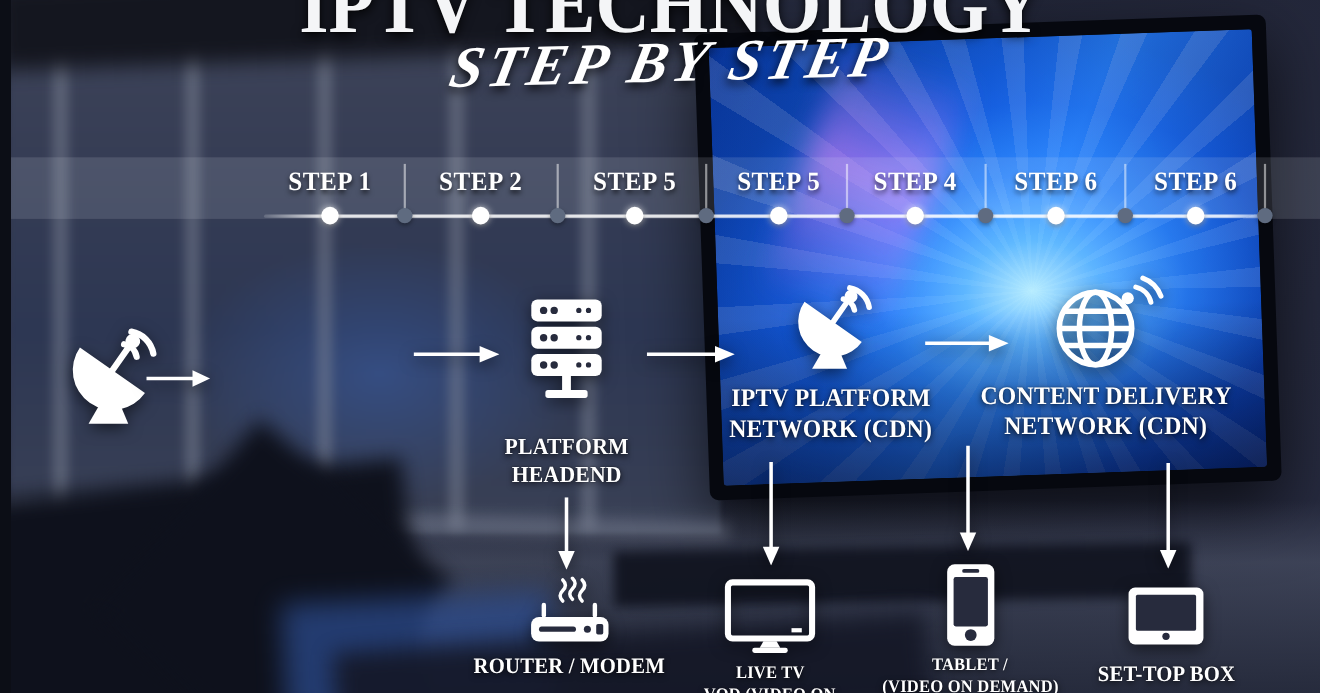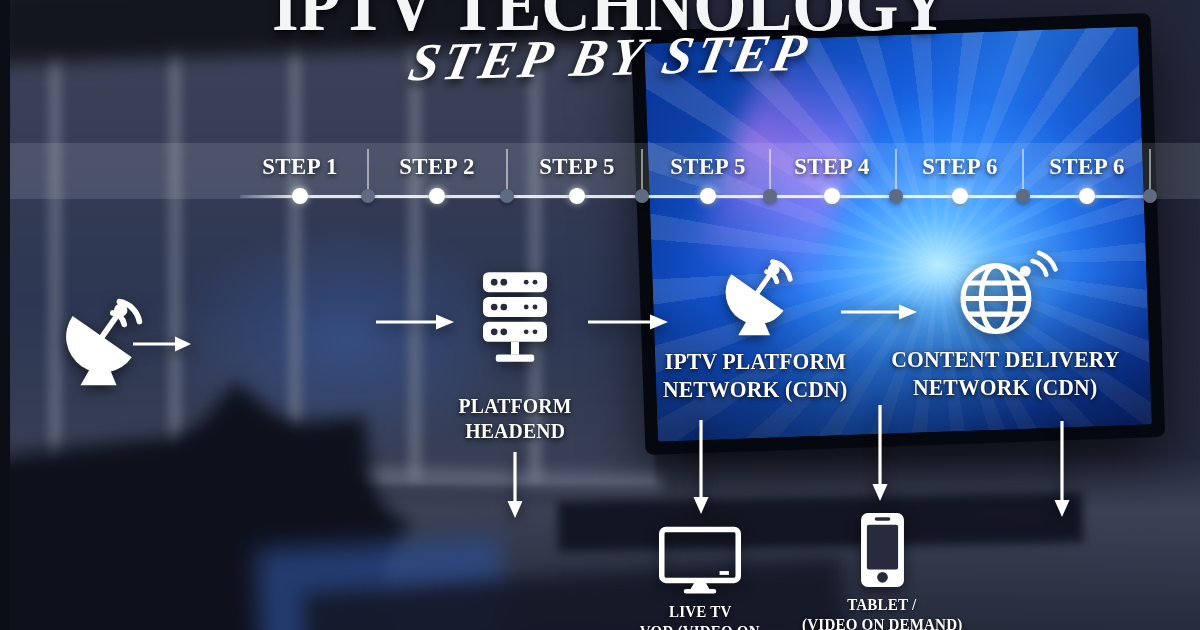--- a/index.html
+++ b/index.html
@@ -235,20 +235,34 @@
       <line class="gst" x1="17" y1="36" x2="79" y2="36"></line>
       <line class="gst" x1="17" y1="70" x2="79" y2="70"></line>
       <circle class="wht" cx="80" cy="23" r="6"></circle>
       <path class="gst2" d="M88 12 a20 20 0 0 1 15 15"></path>
       <path class="gst2" d="M95 3 a30 30 0 0 1 18 18"></path>
     </svg>
     <div class="lbl fs23 mt8">CONTENT DELIVERY</div>
     <div class="lbl fs23">NETWORK (CDN)</div>
   </div>
 
+  <div class="node" style="left:438px;top:524px;width:140px">
+    <svg class="icon shadowed" width="82" height="64" viewBox="0 0 100 80">
+      <path class="rst" d="M42 4 q6 6 0 12 q-6 6 0 12"></path>
+      <path class="rst" d="M53 2 q6 6 0 12 q-6 6 0 12"></path>
+      <path class="rst" d="M64 4 q6 6 0 12 q-6 6 0 12"></path>
+      <rect class="wht" x="18" y="30" width="5" height="17" rx="2.5"></rect>
+      <rect class="wht" x="76" y="30" width="5" height="17" rx="2.5"></rect>
+      <rect class="wht" x="6" y="46" width="88" height="28" rx="9"></rect>
+      <rect class="cut" x="15" y="57" width="42" height="6" rx="3"></rect>
+      <circle class="cut" cx="70" cy="60" r="4"></circle>
+      <rect class="cut" x="80" y="54" width="8" height="12" rx="2"></rect>
+    </svg>
+    <div class="lbl fs20 mt6">ROUTER / MODEM</div>
+  </div>
 
   <div class="node" style="left:630px;top:526px;width:120px">
     <svg class="icon shadowed" width="90" height="68" viewBox="0 0 100 80">
       <rect x="5" y="4" width="90" height="60" rx="5" fill="none" stroke="#fff" stroke-width="6.5"></rect>
       <rect class="wht" x="73" y="53" width="11" height="4.5"></rect>
       <polygon class="wht" points="43,67 57,67 61,74 39,74"></polygon>
       <rect class="wht" x="31" y="74" width="38" height="5.5" rx="2.5"></rect>
     </svg>
     <div class="lbl fs16 mt8">LIVE TV</div>
     <div class="lbl fs16">VOD (VIDEO ON</div>
@@ -258,14 +272,22 @@
     <svg class="icon shadowed" width="49" height="78" viewBox="0 0 50 80">
       <rect class="wht" x="3" y="2" width="44" height="76" rx="7"></rect>
       <rect class="cut" x="9" y="14" width="32" height="46" rx="2"></rect>
       <rect class="cut" x="17" y="6.5" width="16" height="3.5" rx="1.75"></rect>
       <circle class="cut" cx="25" cy="68" r="5.5"></circle>
     </svg>
     <div class="lbl fs16 mt6">TABLET /</div>
     <div class="lbl fs16">(VIDEO ON DEMAND)</div>
   </div>
 
+  <div class="node" style="left:987px;top:531px;width:126px">
+    <svg class="icon shadowed" width="74" height="58" viewBox="0 0 100 78">
+      <rect class="wht" x="4" y="4" width="92" height="70" rx="8"></rect>
+      <rect class="cut" x="13" y="13" width="74" height="44" rx="2"></rect>
+      <circle class="cut" cx="50" cy="64" r="4.5"></circle>
+    </svg>
+    <div class="lbl fs20 mt12">SET-TOP BOX</div>
+  </div>
 
 </div>
 
 </body></html>

